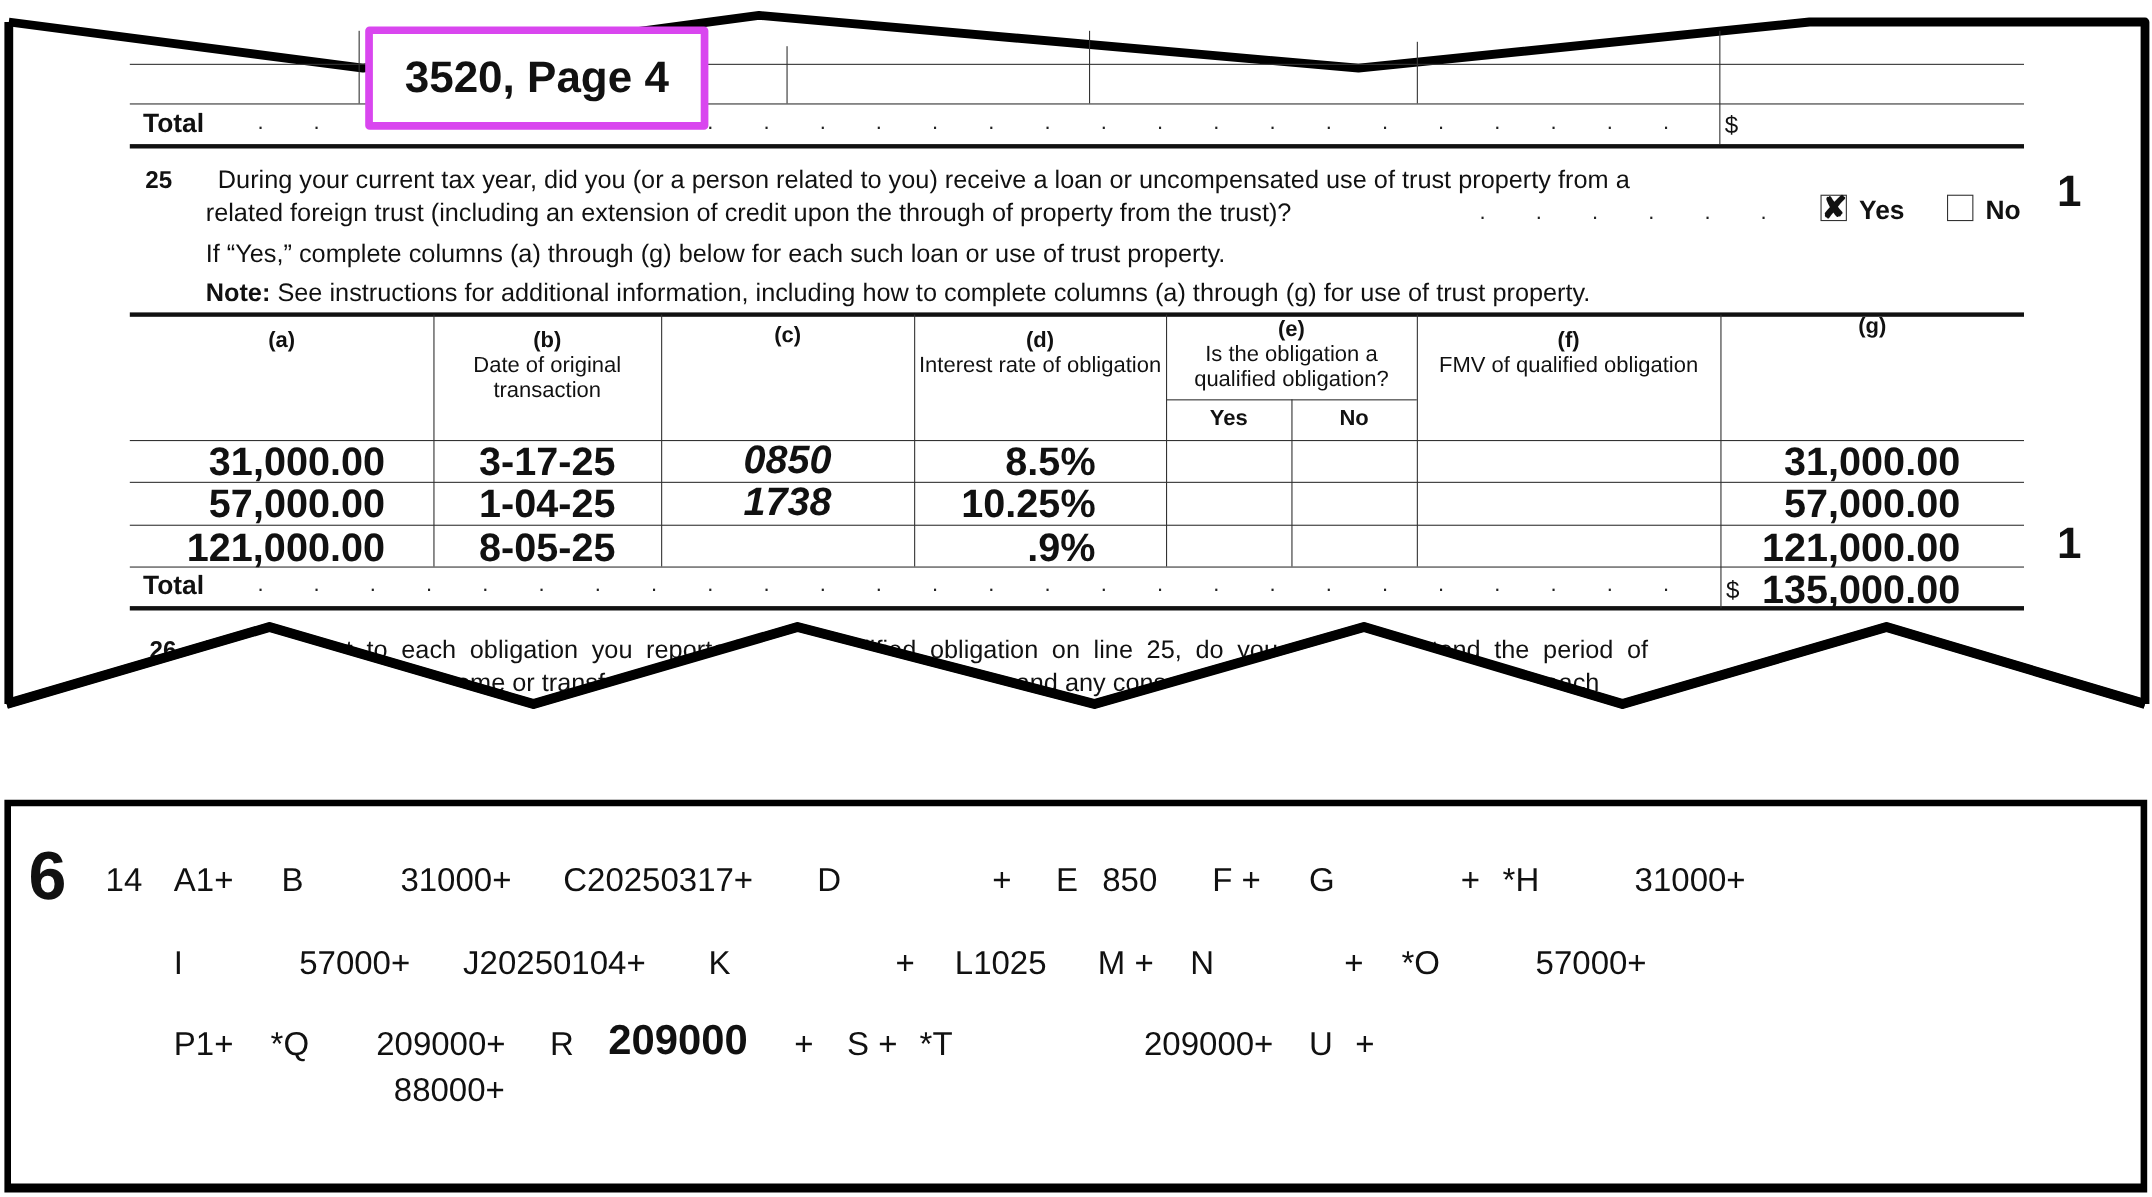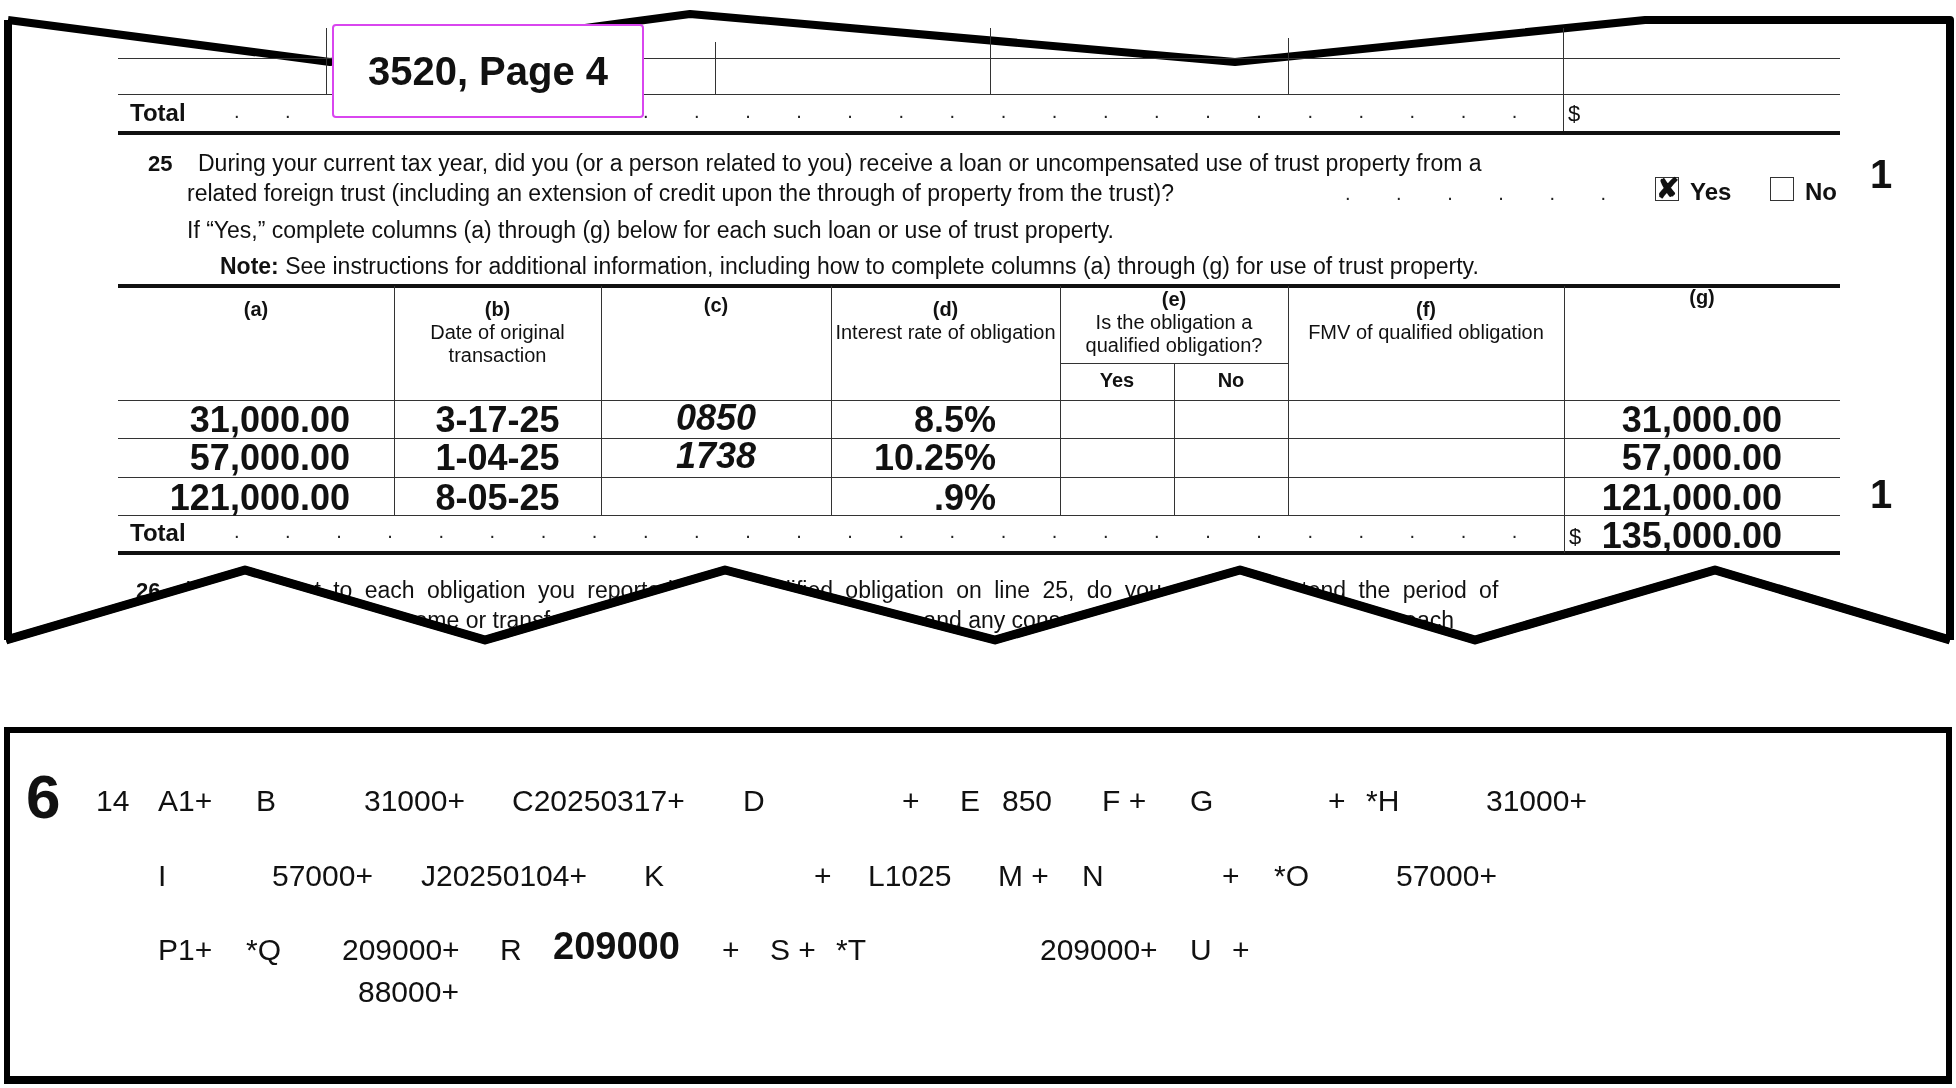--- a/index.html
+++ b/index.html
@@ -12,21 +12,21 @@
   .dots{position:absolute;font-size:20px;letter-spacing:20px;color:#222;white-space:nowrap;overflow:hidden;}
   .lbl-total{font-size:24px;}
   .q-num{font-size:22px;font-weight:bold;}
   .q-text{font-size:23px;white-space:nowrap;}
   .col-head{position:absolute;text-align:center;font-size:20px;line-height:23px;}
   .col-head b{font-weight:bold;}
   .cell{position:absolute;font-size:36px;font-weight:bold;white-space:nowrap;line-height:38px;}
   .cell.it{font-style:italic;}
   .right{text-align:right;}
   .center{text-align:center;}
-  .page-badge{position:absolute;left:332px;top:24px;width:312px;height:94px;border:2px solid #d946ef;border-radius:4px;background:#fff;box-sizing:border-box;font-size:40px;font-weight:bold;display:flex;align-items:center;justify-content:center;}
+  .page-badge{position:absolute;left:332px;top:24px;width:312px;height:94px;border:7px solid #d946ef;border-radius:4px;background:#fff;box-sizing:border-box;font-size:40px;font-weight:bold;display:flex;align-items:center;justify-content:center;}
   .chk{position:absolute;width:24px;height:24px;border:1.5px solid #333;box-sizing:border-box;font-size:28px;font-weight:bold;line-height:22px;text-align:center;}
   .marker{position:absolute;font-size:40px;font-weight:bold;}
   .panel{position:absolute;left:4px;top:727px;width:1948px;height:357px;border:6px solid #000;border-bottom-width:8px;box-sizing:border-box;background:#fff;}
   .code{position:absolute;font-size:30px;white-space:pre;}
   .code.big{font-size:38px;font-weight:bold;}
   .panel-num{position:absolute;font-size:62px;font-weight:bold;}
 </style>
 </head>
 <body>
 
@@ -47,33 +47,33 @@
   <div class="vl" style="left:1563px;top:28px;height:103px;"></div>
   <span class="abs lbl-total" style="left:130px;top:99px;font-weight:bold;">Total</span>
   <div class="dots" style="left:234px;top:100px;width:1320px;">. . . . . . . . . . . . . . . . . . . . . . . . . . . . . . . . . . . . . . . . . . . . . . . .</div>
   <span class="abs" style="left:1568px;top:101px;font-size:22px;">$</span>
   <div class="abs" style="left:1568px;top:96px;width:272px;height:32px;"></div>
 </div>
 
 <div class="page-badge">3520, Page 4</div>
 
 <div>
-  <span class="abs q-num" style="left:148px;top:151px;">25</span>
+  <span class="abs q-num" style="left:132px;top:151px;">25</span>
   <span class="abs q-text" style="left:198px;top:150px;text-align:center;">During your current tax year, did you (or a person related to you) receive a loan or uncompensated use of trust property from a</span>
   <span class="abs q-text" style="left:187px;top:180px;">related foreign trust (including an extension of credit upon the through of property from the trust)?</span>
   <div class="dots" style="left:1345px;top:182px;width:270px;">. . . . . . . . . .</div>
 
   <div class="chk" style="left:1655px;top:177px;"><span>✘</span></div>
   <span class="abs" style="left:1690px;top:178px;font-size:24px;font-weight:bold;">Yes</span>
   <div class="chk" style="left:1770px;top:177px;"></div>
   <span class="abs" style="left:1805px;top:178px;font-size:24px;font-weight:bold;">No</span>
   <span class="marker" style="left:1870px;top:152px;">1</span>
 
   <span class="abs q-text" style="left:187px;top:217px;">If “Yes,” complete columns (a) through (g) below for each such loan or use of trust property.</span>
-  <span class="abs q-text" style="left:187px;top:253px;margin-left:33px;"><b>Note:</b><span> See instructions for additional information, including how to complete columns (a) through (g) for use of trust property.</span></span>
+  <span class="abs q-text" style="left:187px;top:253px;"><b>Note:</b><span> See instructions for additional information, including how to complete columns (a) through (g) for use of trust property.</span></span>
 </div>
 
 <div>
   <div class="hl thick" style="left:118px;top:284px;width:1722px;"></div>
   <div class="hl" style="left:118px;top:400px;width:1722px;"></div>
   <div class="hl" style="left:1060px;top:363px;width:228px;"></div>
   <div class="hl" style="left:118px;top:438px;width:1722px;"></div>
   <div class="hl" style="left:118px;top:477px;width:1722px;"></div>
   <div class="hl" style="left:118px;top:515px;width:1722px;"></div>
   <div class="hl thick" style="left:118px;top:551px;width:1722px;"></div>

